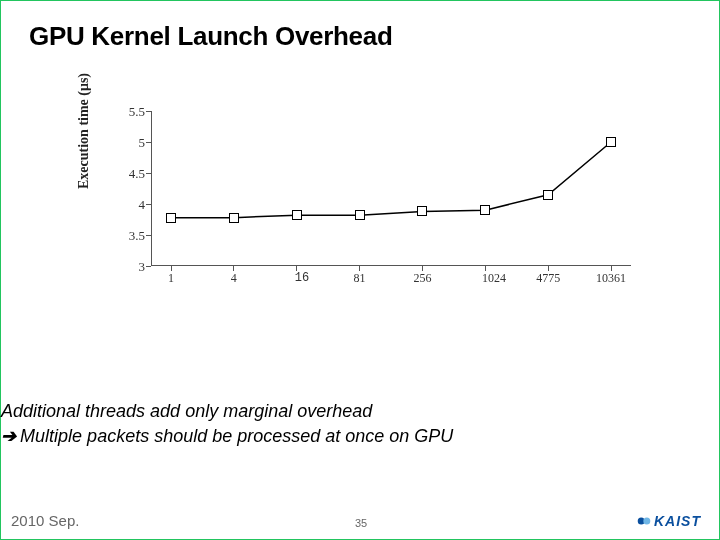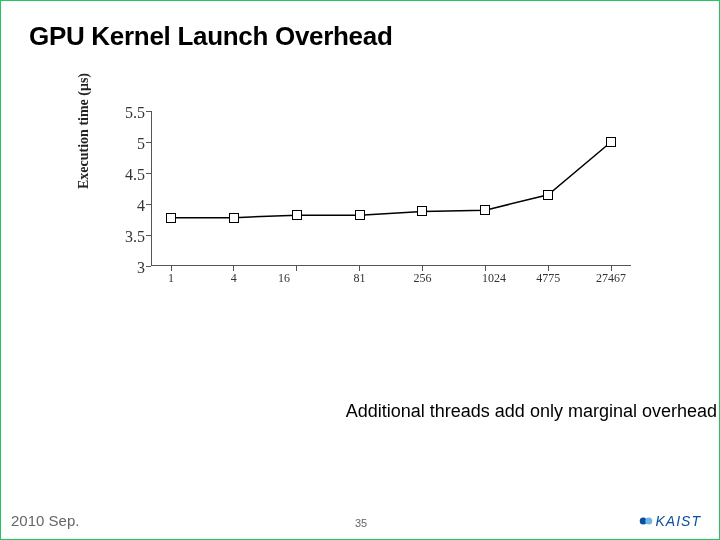--- a/index.html
+++ b/index.html
@@ -40,21 +40,21 @@
     width: 480px;
     height: 155px;
     border-left: 1.5px solid #555;
     border-bottom: 1.5px solid #555;
   }
   .ytick {
     position: absolute;
     left: 24px;
     width: 30px;
     text-align: right;
-    font-size: 16px;
+    font-size: 13px;
     font-family: "Times New Roman", serif;
     color: #333;
   }
   .ytick-mark {
     position: absolute;
     left: 55px;
     width: 5px;
     height: 1px;
     background: #555;
   }
@@ -110,24 +110,25 @@
     left: 60px;
     top: 10px;
     width: 480px;
     height: 155px;
     overflow: visible;
   }
   .caption {
     position: absolute;
     left: 0;
     width: 716px;
-    text-align: right;
+    text-align: left;
     font-size: 18px;
     font-family: Verdana, Geneva, sans-serif;
     color: #000;
+    font-style: italic;
   }
   .caption .arrow {
     font-family: Arial, sans-serif;
     font-weight: bold;
     color: #000;
     font-size: 18px;
     margin-right: 4px;
   }
   .footer-date {
     position: absolute;
@@ -143,21 +144,21 @@
     bottom: 10px;
     text-align: center;
     font-size: 11px;
     color: #666;
   }
   .logo {
     position: absolute;
     right: 18px;
     bottom: 10px;
     font-size: 14px;
-    font-weight: normal;
+    font-weight: bold;
     font-style: italic;
     color: #0a4f9e;
     letter-spacing: 1px;
     display: flex;
     align-items: center;
     gap: 3px;
   }
   .logo-mark {
     width: 14px;
     height: 14px;
@@ -186,43 +187,46 @@
       <div class="ytick" style="top: 65px;">4.5</div>
       <div class="ytick-mark" style="top: 72px;"></div>
       <div class="ytick" style="top: 34px;">5</div>
       <div class="ytick-mark" style="top: 41px;"></div>
       <div class="ytick" style="top: 3px;">5.5</div>
       <div class="ytick-mark" style="top: 10px;"></div>
       <div class="xtick" style="left: 80px;">1</div>
       <div class="xtick-mark" style="left: 80px;"></div>
       <div class="xtick" style="left: 142.857px;">4</div>
       <div class="xtick-mark" style="left: 142.857px;"></div>
-      <div class="xtick" style="left: 193px;">16</div>
+      <div class="xtick" style="left: 211px; font-family: Liberation Mono, monospace;">16</div>
       <div class="xtick-mark" style="left: 205.714px;"></div>
       <div class="xtick" style="left: 268.571px;">81</div>
       <div class="xtick-mark" style="left: 268.571px;"></div>
       <div class="xtick" style="left: 331.429px;">256</div>
       <div class="xtick-mark" style="left: 331.429px;"></div>
       <div class="xtick" style="left: 403px;">1024</div>
       <div class="xtick-mark" style="left: 394.286px;"></div>
       <div class="xtick" style="left: 457.143px;">4775</div>
       <div class="xtick-mark" style="left: 457.143px;"></div>
-      <div class="xtick" style="left: 520px;">27467</div>
+      <div class="xtick" style="left: 520px;">10361</div>
       <div class="xtick-mark" style="left: 520px;"></div>
       <div class="marker" style="left: 80px; top: 116.64px;"></div>
       <div class="marker" style="left: 142.857px; top: 116.64px;"></div>
       <div class="marker" style="left: 205.714px; top: 114.16px;"></div>
       <div class="marker" style="left: 268.571px; top: 114.16px;"></div>
       <div class="marker" style="left: 331.429px; top: 110.44px;"></div>
       <div class="marker" style="left: 394.286px; top: 109.2px;"></div>
       <div class="marker" style="left: 457.143px; top: 93.7px;"></div>
       <div class="marker" style="left: 520px; top: 41px;"></div>
     </div>
 
   <div class="caption" style="top:400px">Additional threads add only marginal overhead</div>
+  <div class="caption" style="top:424px">
+    <span class="arrow">➔</span><span>Multiple packets should be processed at once on GPU</span>
+  </div>
 
   <div class="footer-date">2010 Sep.</div>
   <div class="footer-page">35</div>
   <div class="logo">
     <svg class="logo-mark" viewBox="0 0 20 20">
       <circle cx="6" cy="10" r="5" fill="#0a4f9e"></circle>
       <circle cx="14" cy="10" r="5" fill="#6fb6e6"></circle>
     </svg>
     <span>KAIST</span>
   </div>

